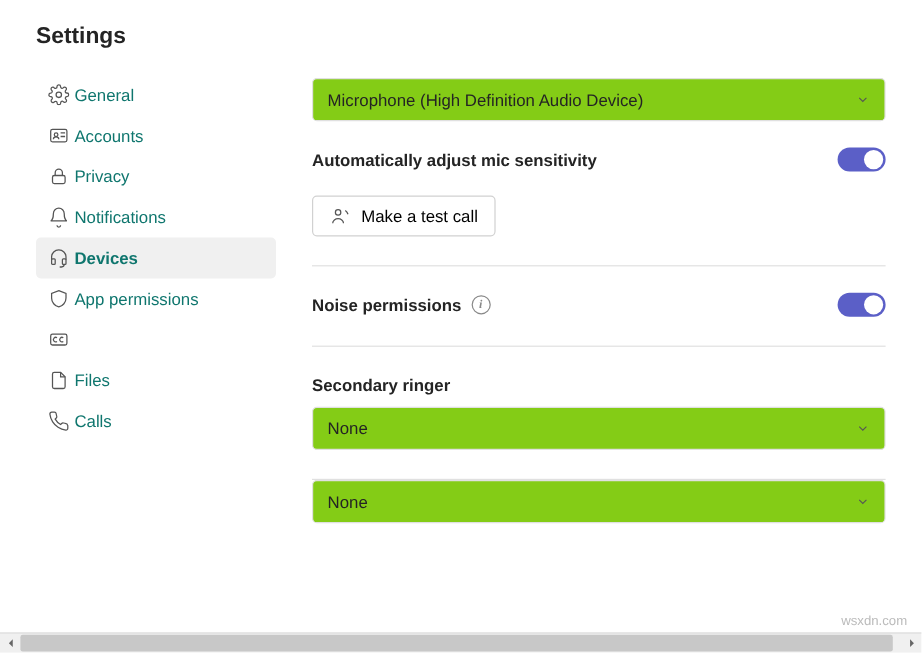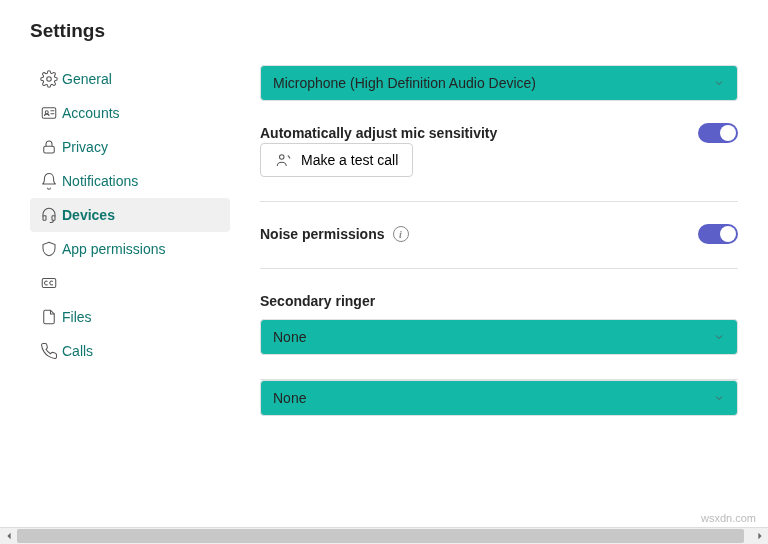--- a/index.html
+++ b/index.html
@@ -48,21 +48,21 @@
     justify-content: center;
     flex-shrink: 0;
   }
   .nav-item svg { width: 18px; height: 18px; stroke: #555; fill: none; stroke-width: 1.4; }
   .main {
     flex: 1;
     padding-left: 30px;
     padding-top: 45px;
   }
   .select {
-    background: #14b8a6;
+    background: #84cc16;
     border: 1px solid #e0e0e0;
     border-radius: 4px;
     padding: 9px 12px;
     display: flex;
     justify-content: space-between;
     align-items: center;
     cursor: pointer;
     font-size: 14px;
     color: #242424;
   }
@@ -101,20 +101,21 @@
   .btn {
     display: inline-flex;
     align-items: center;
     gap: 8px;
     padding: 7px 14px;
     border: 1px solid #d1d1d1;
     border-radius: 4px;
     background: #fff;
     cursor: pointer;
     font-size: 14px;
+    margin-top: 20px;
   }
   .btn svg { width: 18px; height: 18px; stroke: #555; fill: none; stroke-width: 1.4; }
   .divider {
     border: none;
     border-top: 1px solid #e0e0e0;
     margin-top: 24px;
   }
   .section-label {
     font-weight: 600;
     font-size: 14px;

